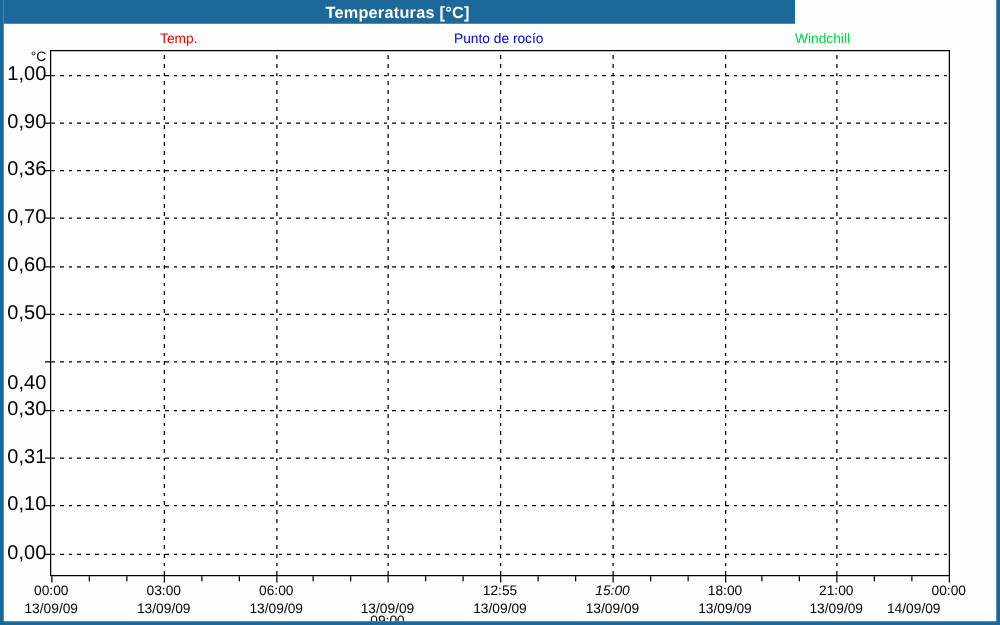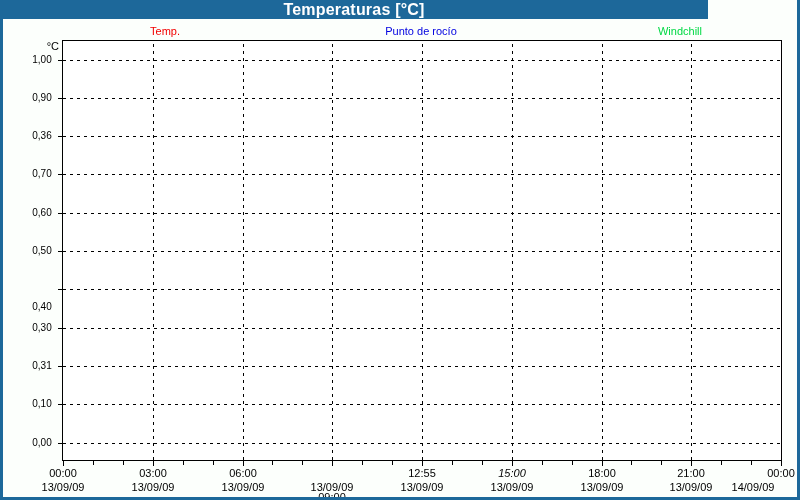--- a/index.html
+++ b/index.html
@@ -7,27 +7,27 @@
     position:relative;
     width:800px;height:500px;
     box-sizing:border-box;
     background:#fcfffc;
     border:3px solid var(--frame,#1d689a);
     border-top:none;
     font-family:"Liberation Sans","DejaVu Sans",sans-serif;
     overflow:hidden;
   }
   .titlebar{
-    position:absolute;left:-3px;top:0;width:708px;height:19px;
+    position:absolute;left:-3px;top:0;width:636px;height:19px;
     background:var(--frame,#1d689a);
-    color:#ffffff;font-size:16px;font-weight:bold;
+    color:#ffffff;font-size:13px;font-weight:bold;
     display:flex;align-items:center;justify-content:center;
     letter-spacing:0.2px;
   }
-  .content{position:absolute;left:0;top:19px;width:708px;height:478px;margin-left:22px;}
+  .content{position:absolute;left:0;top:19px;width:708px;height:478px;}
   .legend-item{
     position:absolute;top:6px;transform:translateX(-50%);
     font-size:11px;white-space:nowrap;
   }
   .legend-temp{left:140px;color:var(--temp,#f20000);}
   .legend-dew{left:396px;color:var(--dew,#0000e0);}
   .legend-wind{left:655px;color:var(--wind,#00d944);}
   .plot{
     position:absolute;left:37px;top:21px;width:720px;height:421px;
     box-sizing:border-box;
@@ -37,21 +37,21 @@
   .hgrid{
     position:absolute;left:0;right:0;height:1px;
     background-image:repeating-linear-gradient(90deg,#000 0 3px,transparent 3px 7px);
   }
   .vgrid{
     position:absolute;top:0;bottom:0;width:1px;
     background-image:repeating-linear-gradient(0deg,#000 0 3px,transparent 3px 7px);
   }
   .ylab{
     position:absolute;left:0;width:34px;height:14px;
-    font-size:10px;text-align:center;color:#000;line-height:14px;
+    font-size:16px;text-align:right;color:#000;line-height:14px;
   }
   .yunit{
     position:absolute;left:0;top:20px;width:34px;height:14px;
     font-size:11px;text-align:right;color:#000;line-height:14px;
   }
   .ytick{position:absolute;width:4px;height:1px;background:#000;left:33px;}
   .xtick{position:absolute;width:1px;background:#000;}
   .xlab{
     position:absolute;width:70px;margin-left:-35px;
     font-size:11px;text-align:center;color:#000;line-height:13px;

